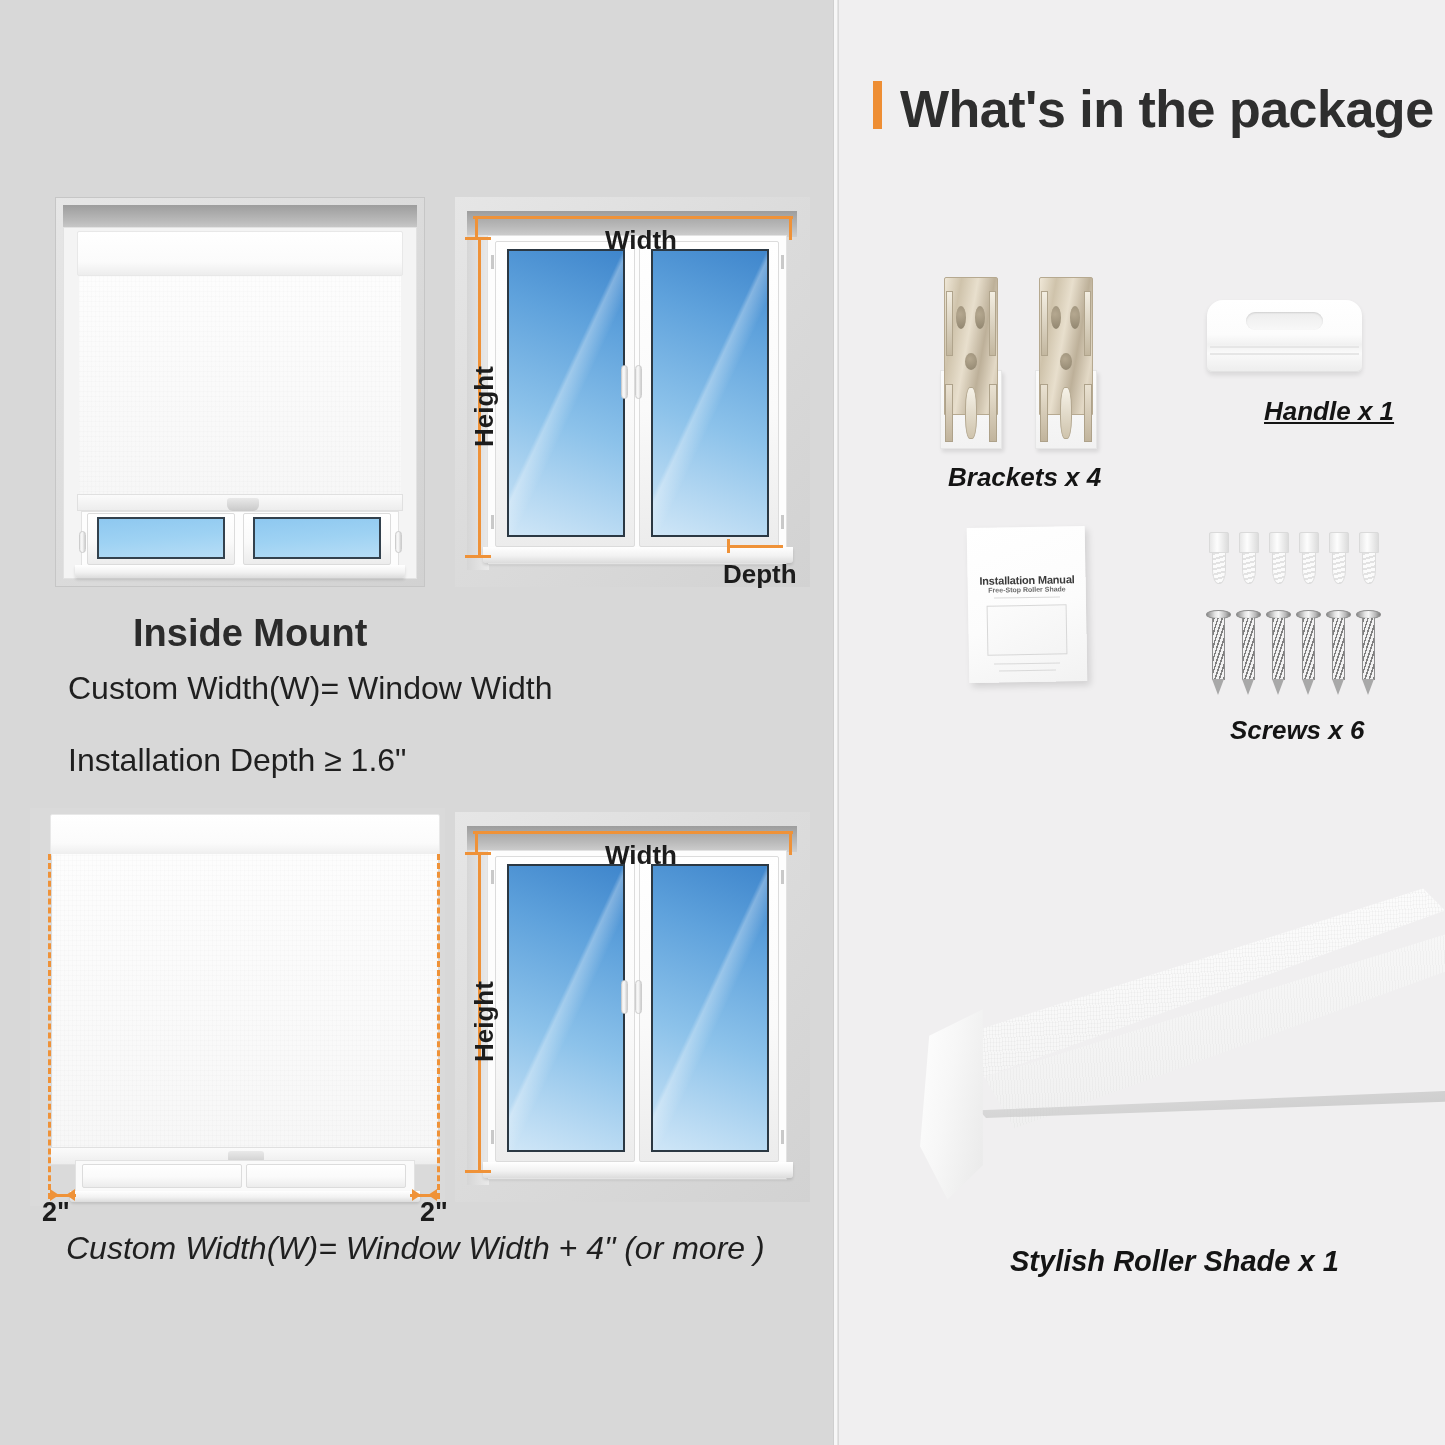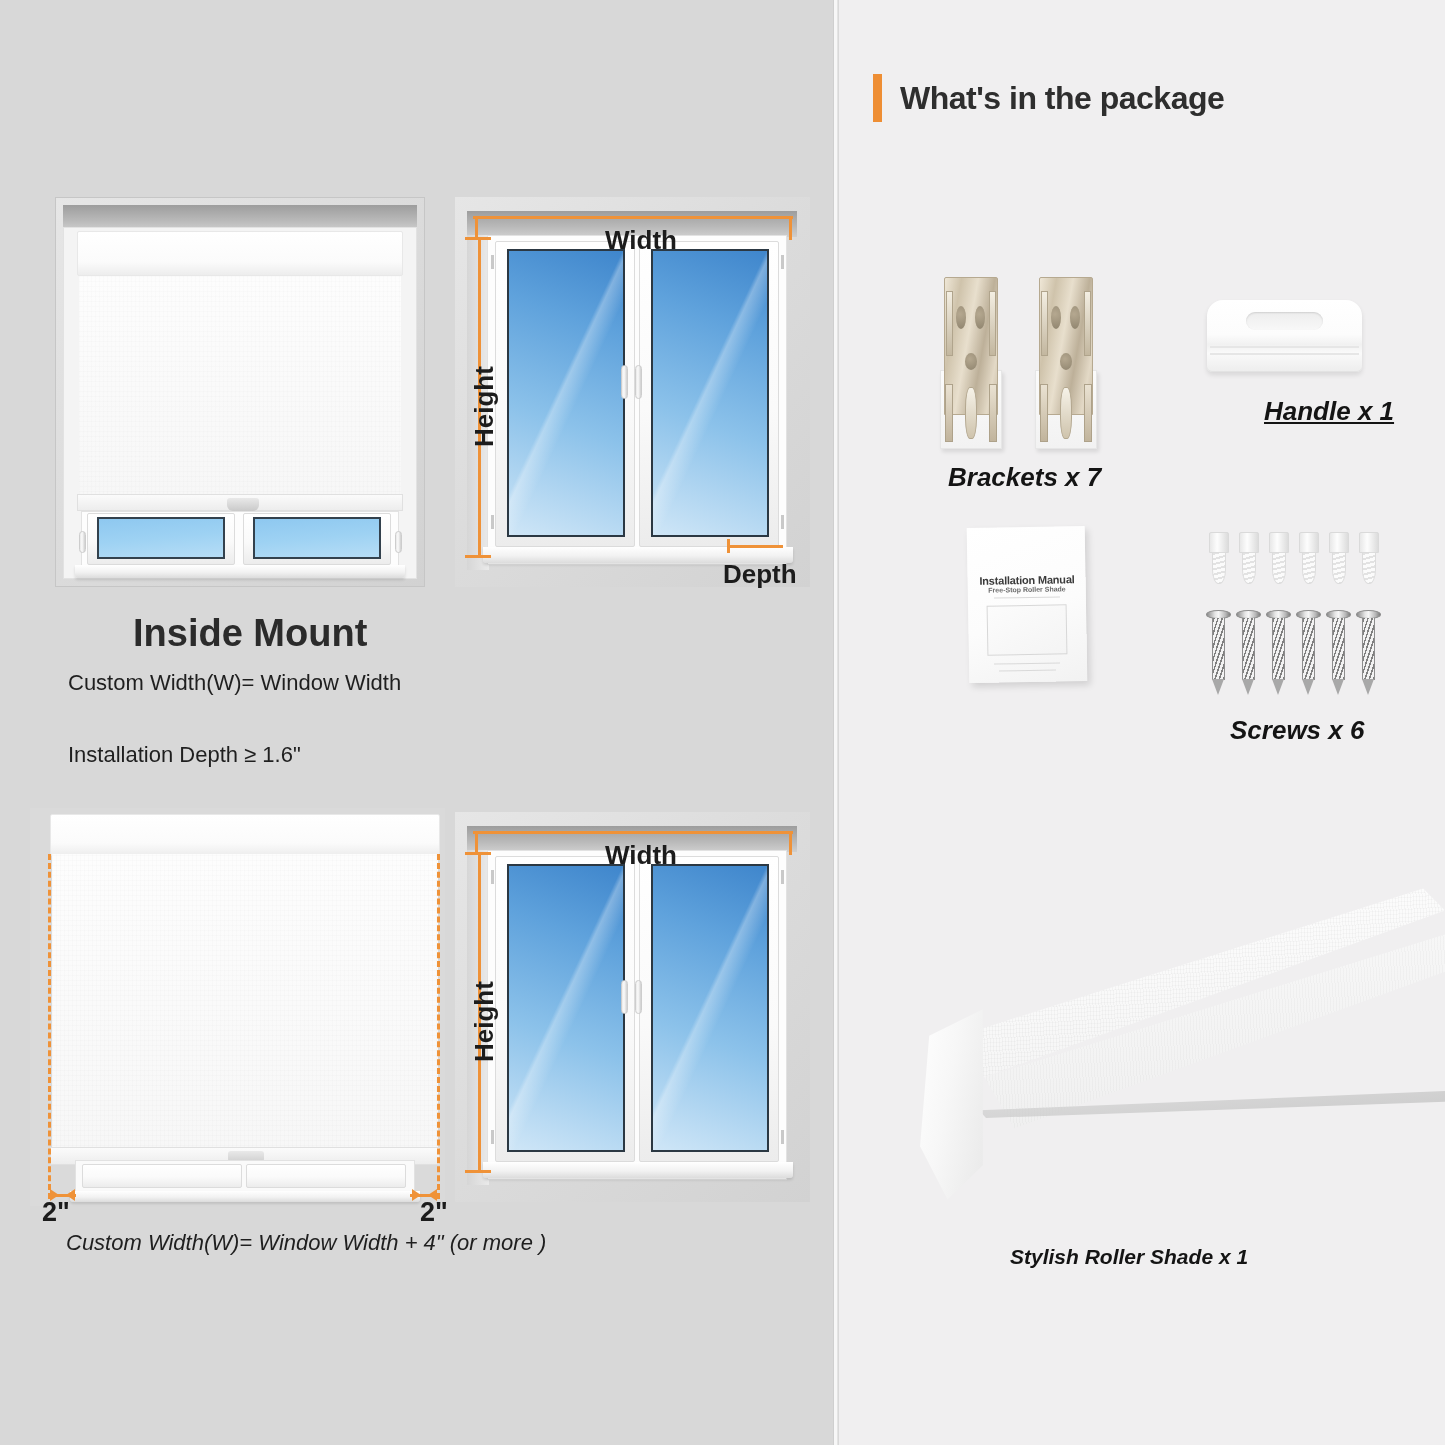--- a/index.html
+++ b/index.html
@@ -45,21 +45,21 @@
     flex: none;
   }
   .heading .htxt {
     font-size: 56px; font-weight: bold;
     color: #2e2e2e; letter-spacing: -0.5px;
     white-space: nowrap;
     line-height: 1;
   }
   #heading-left  { left: 55px; top: 72px; }
   #heading-right { left: 873px; top: 74px; }
-  #heading-right .htxt { font-size: 32px; }
+  #heading-right .htxt { font-size: 52px; margin-top: 9px; }
   #heading-right .bar { height: 48px; margin-right: 18px; }
 
   
   .fig { position: absolute; }
 
   
   .wall {
     position: absolute; inset: 0;
     background: linear-gradient(135deg,#e6e6e6 0%,#dcdcdc 45%,#d2d2d2 100%);
   }
@@ -165,31 +165,31 @@
   }
 
   
   .mount-title {
     position: absolute;
     font-size: 38px; font-weight: bold; color: #2b2b2b;
     white-space: nowrap;
   }
   .body-line {
     position: absolute;
-    font-size: 22px; color: #1f1f1f;
+    font-size: 32px; color: #1f1f1f;
     white-space: nowrap;
   }
 
   
   .part-label {
     position: absolute;
     font-size: 26px; font-weight: bold; font-style: italic;
     color: #141414; white-space: nowrap;
   }
-  .part-label.big { font-size: 21px; text-align: right; }
+  .part-label.big { font-size: 29px; text-align: right; }
 
   
   .bracket { position: absolute; }
   .bk-base {
     position: absolute; left: 0; bottom: 0;
     width: 100%; height: 46%;
     background: linear-gradient(180deg,#fbfbfb,#f2f2f2);
     border: 1px solid #e6e6e6;
     box-shadow: 2px 3px 4px rgba(0,0,0,.10);
   }
@@ -517,21 +517,21 @@
     <div class="bk-metal"></div>
     <div class="bk-slotl"></div>
     <div class="bk-slotr"></div>
     <div class="bk-hole" style="left:26%; top:17%; width:16%; height:13%;"></div>
     <div class="bk-hole" style="left:56%; top:17%; width:16%; height:13%;"></div>
     <div class="bk-hole" style="left:40%; top:44%; width:20%; height:10%;"></div>
     <div class="bk-tab bk-tabl"></div>
     <div class="bk-tab bk-tabr"></div>
     <div class="bk-center"></div>
   </div>
-  <span class="part-label" style="left:948px; top:462px;">Brackets x 7</span>
+  <span class="part-label" style="left:948px; top:462px;">Brackets x 4</span>
 
   <div class="handle-piece" style="left:1207px; top:300px; width:155px; height:72px;">
     <div class="hp-body"></div>
     <div class="hp-slot"></div>
     <div class="hp-groove" style="top:64%;"></div>
     <div class="hp-groove" style="top:74%;"></div>
   </div>
   <span class="part-label" style="left:1264px; top:396px;text-decoration:underline;">Handle x 1</span>
 
   <div class="manual" style="left:968px; top:527px; width:118px; height:155px;">

